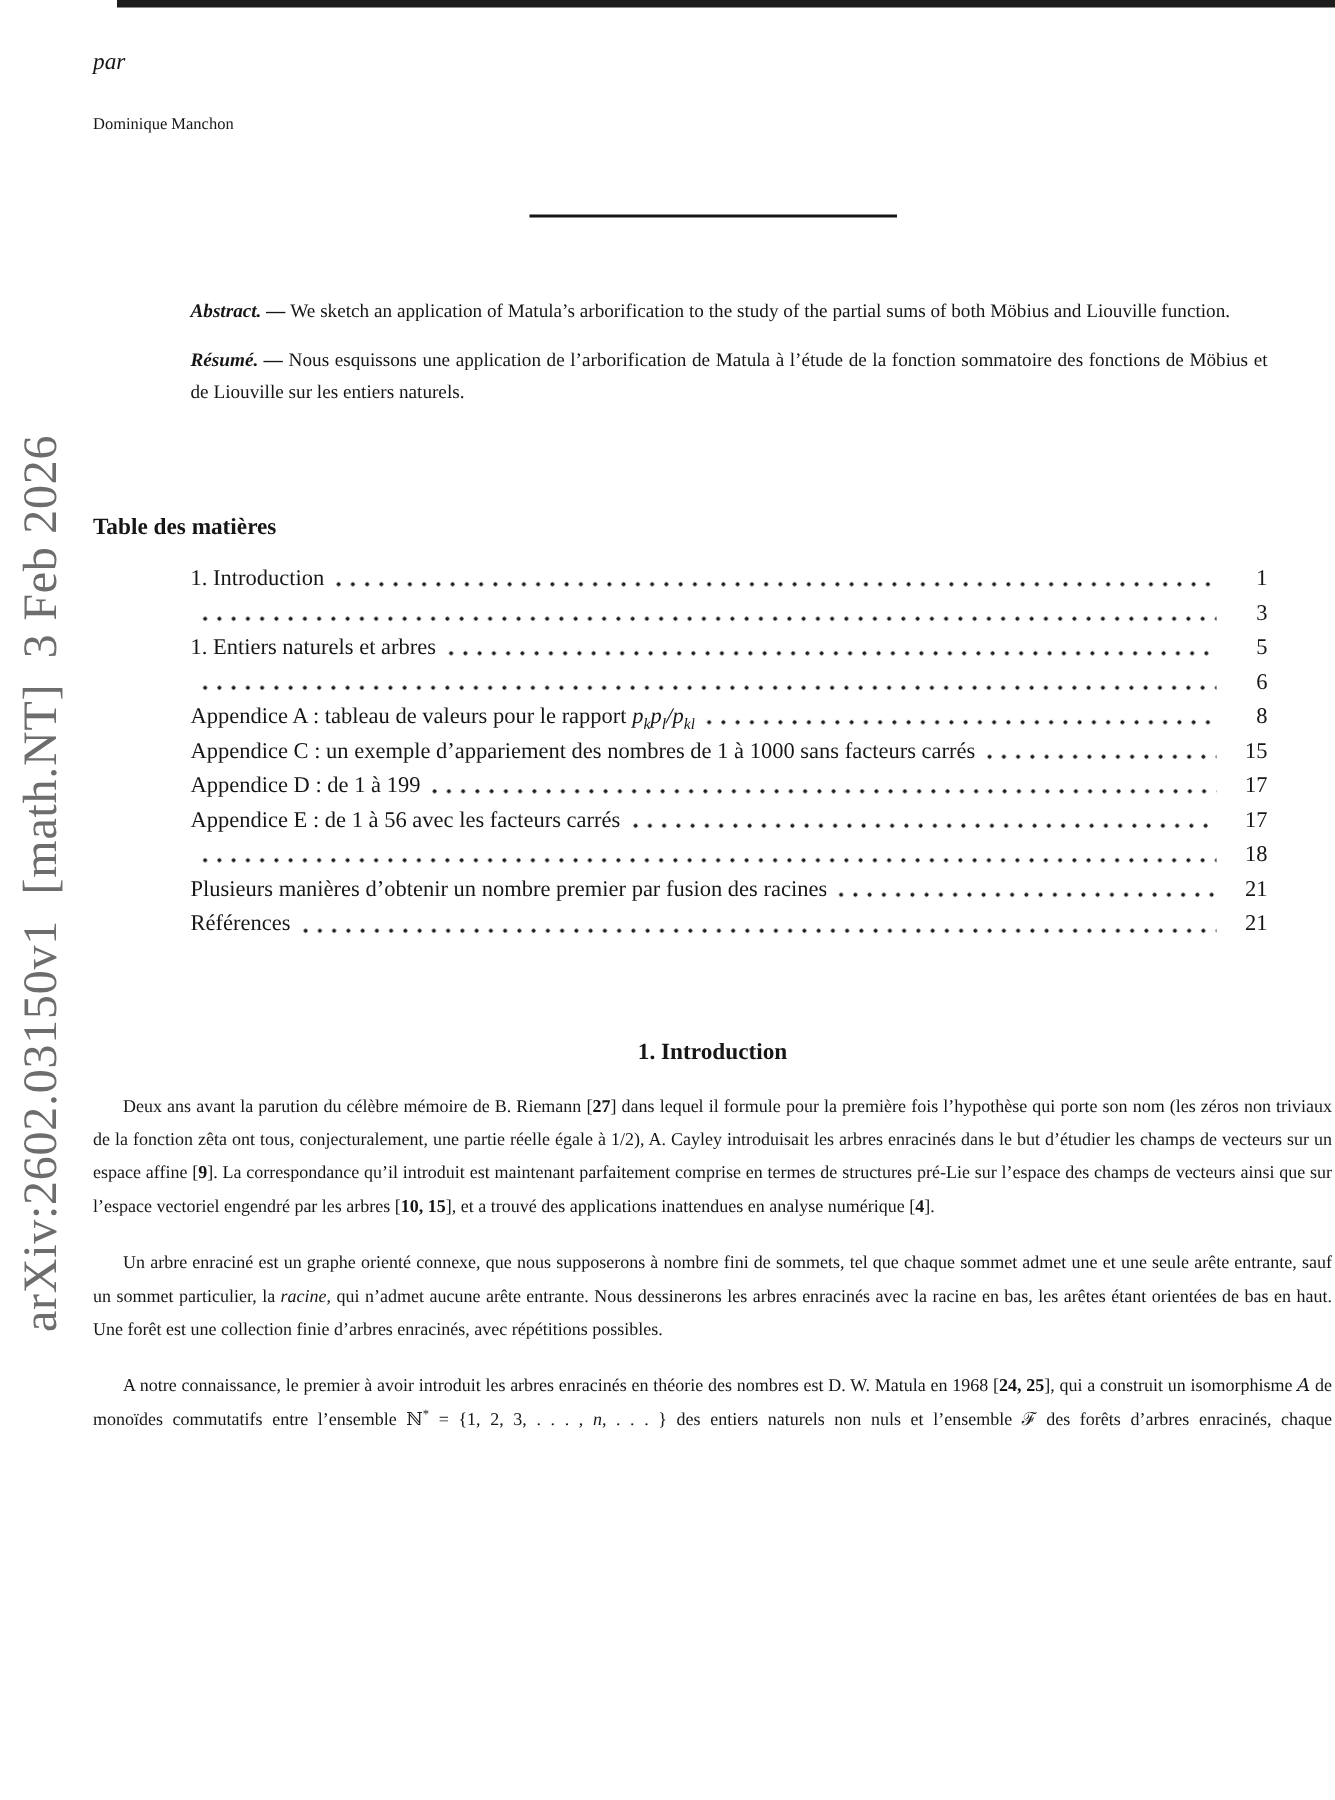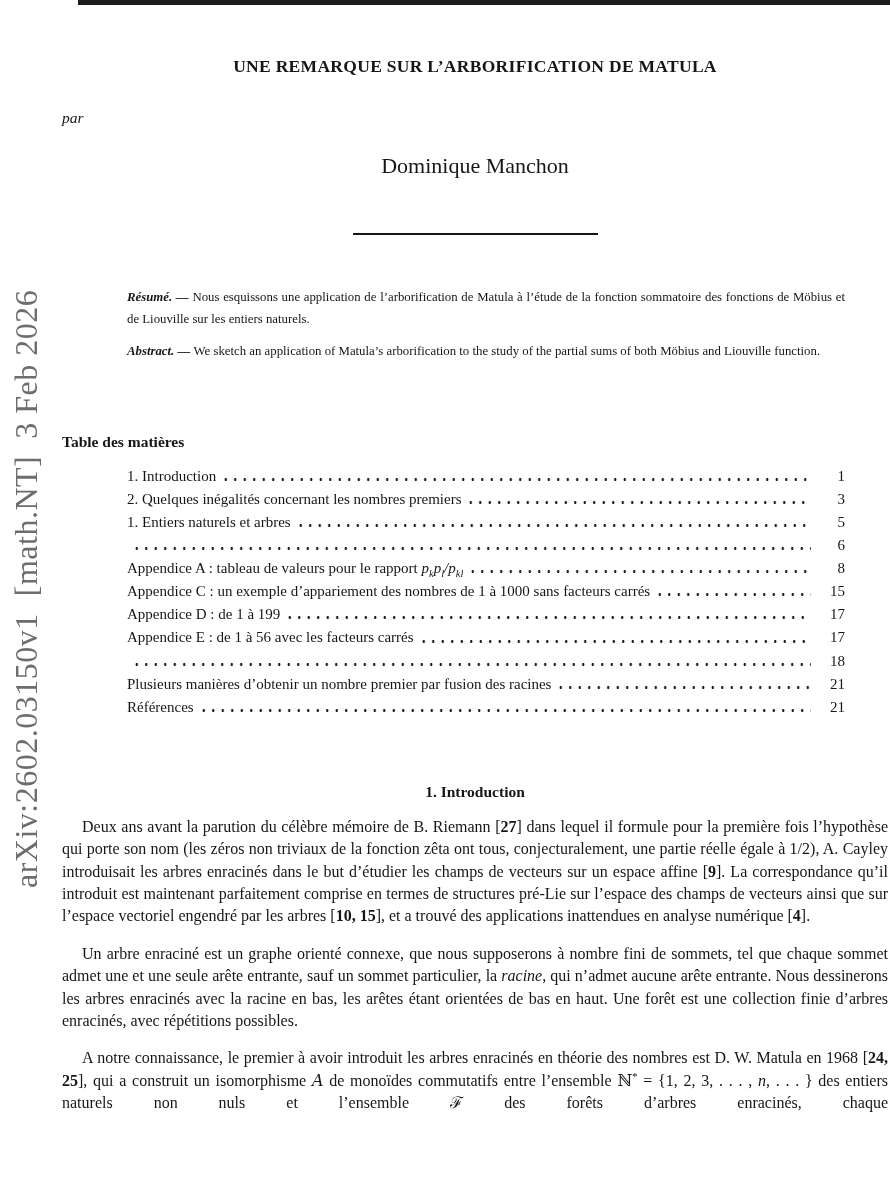--- a/index.html
+++ b/index.html
@@ -10,81 +10,79 @@
   }
   .topbar{position:absolute;top:0;left:78px;right:0;height:5px;background:#1c1c1c;}
   .arxiv-stamp{
     position:absolute;left:8px;top:888px;
     transform:rotate(-90deg);transform-origin:0 0;
     font-size:32px;color:#6d6d6d;white-space:pre;letter-spacing:0.5px;
   }
   .page{padding:0 2px 0 62px;}
   .title{margin:57px 0 0;text-align:center;font-weight:bold;font-size:17.5px;letter-spacing:0.3px;line-height:1.1;}
   .byline{margin:33px 0 0;font-style:italic;font-size:15.5px;}
-  .author{margin:26px 0 0;text-align:center;font-size:22px;}
+  .author{margin:26px 0 0;text-align:left;font-size:11px;}
   .title-rule{width:245px;margin:54px auto 0;border:0;border-top:2.5px solid #151515;}
   .abstract-block{margin:52px 43px 0 65px;}
   .abstract-block p{margin:0;font-size:12.8px;line-height:21.5px;text-align:justify;}
   .abstract-block p + p{margin-top:11px;}
   .toc-heading{margin:70px 0 0;text-align:left;font-weight:bold;font-size:15.5px;}
   .toc-list{margin:14px 43px 0 65px;font-size:15px;line-height:23.1px;}
   .toc-row{display:flex;align-items:stretch;}
   .toc-label{white-space:nowrap;overflow:hidden;flex:0 1 auto;}
   .toc-dots{
     flex:1 1 auto;min-width:10px;margin:0 4px 0 3px;
     background-image:radial-gradient(circle,#1f1f1f 1.15px,rgba(0,0,0,0) 1.5px);
     background-size:9.5px 7px;background-repeat:repeat-x;
     background-position:left 2px bottom 5px;
   }
   .toc-page{flex:0 0 30px;text-align:right;}
   .section-heading{margin:64px 0 0;text-align:center;font-weight:bold;font-size:15.5px;}
-  .body-par{margin:15px 0 0;font-size:16px;line-height:22.4px;text-align:justify;text-indent:20px;}
+  .body-par{margin:15px 0 0;font-size:12px;line-height:22.4px;text-align:justify;text-indent:20px;}
   .body-par + .body-par{}
   .p-last{text-align-last:justify;}
   .seg-b{font-weight:bold;}
   .seg-i{font-style:italic;}
   .seg-bi{font-weight:bold;font-style:italic;}
   .seg-m{font-style:italic;}
   sub.seg-msub{font-style:italic;font-size:0.7em;line-height:0;}
   sup.seg-sup{font-size:0.7em;line-height:0;}
   .seg-scr{font-style:italic;font-family:"DejaVu Serif",serif;}
 </style>
 </head>
 <body>
 
 <div class="topbar"></div>
 
 <div class="arxiv-stamp">arXiv:2602.03150v1  [math.NT]  3 Feb 2026</div>
 
 <div class="page">
 
-  <h1 class="title">UNE REMARQUE SUR L’ARBORIFICATION DE MATULA</h1>
 
   <div class="byline">par</div>
 
   <div class="author">Dominique Manchon</div>
 
   <hr class="title-rule">
 
   <div class="abstract-block">
+    <p><span class="seg-bi">Abstract. — </span><span>We sketch an application of Matula’s arborification to the study of the partial sums of both Möbius and Liouville function.</span></p>
     <p><span class="seg-bi">Résumé. — </span><span>Nous esquissons une application de l’arborification de Matula à l’étude de la fonction sommatoire des fonctions de Möbius et de Liouville sur les entiers naturels.</span></p>
-    <p><span class="seg-bi">Abstract. — </span><span>We sketch an application of Matula’s arborification to the study of the partial sums of both Möbius and Liouville function.</span></p>
   </div>
 
   <div class="toc-heading">Table des matières</div>
 
   <div class="toc-list">
   <div class="toc-row">
     <span class="toc-label"><span>1. Introduction</span></span>
     <span class="toc-dots"></span>
     <span class="toc-page">1</span>
   </div>
 
   <div class="toc-row">
-    <span class="toc-label"><span>2. Quelques inégalités concernant les nombres premiers</span></span>
     <span class="toc-dots"></span>
     <span class="toc-page">3</span>
   </div>
 
   <div class="toc-row">
     <span class="toc-label"><span>1. Entiers naturels et arbres</span></span>
     <span class="toc-dots"></span>
     <span class="toc-page">5</span>
   </div>
 

